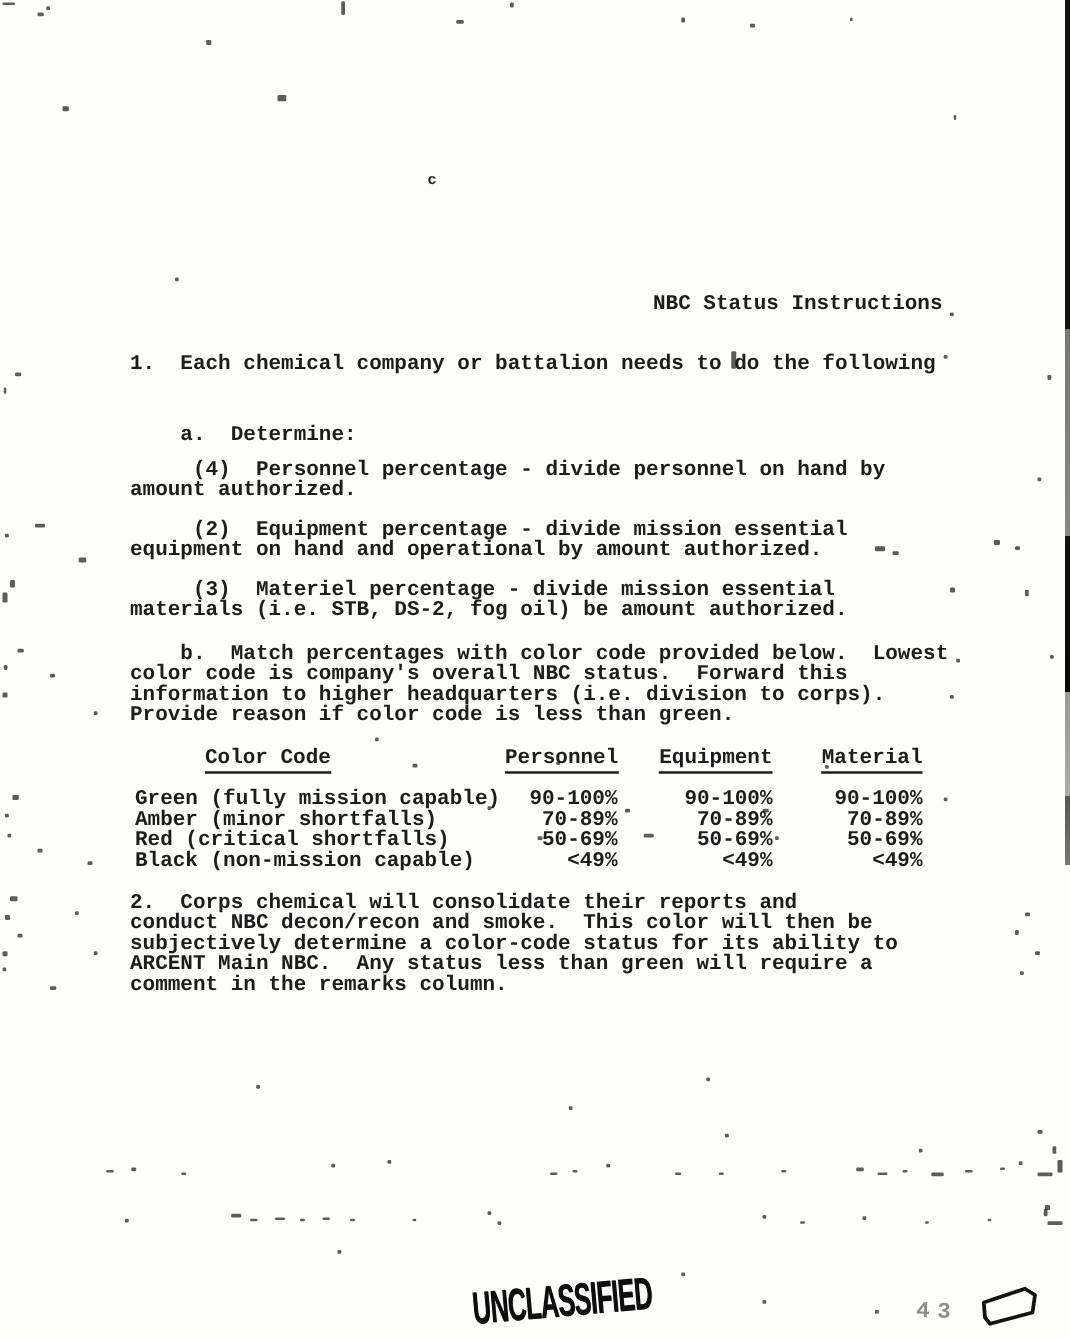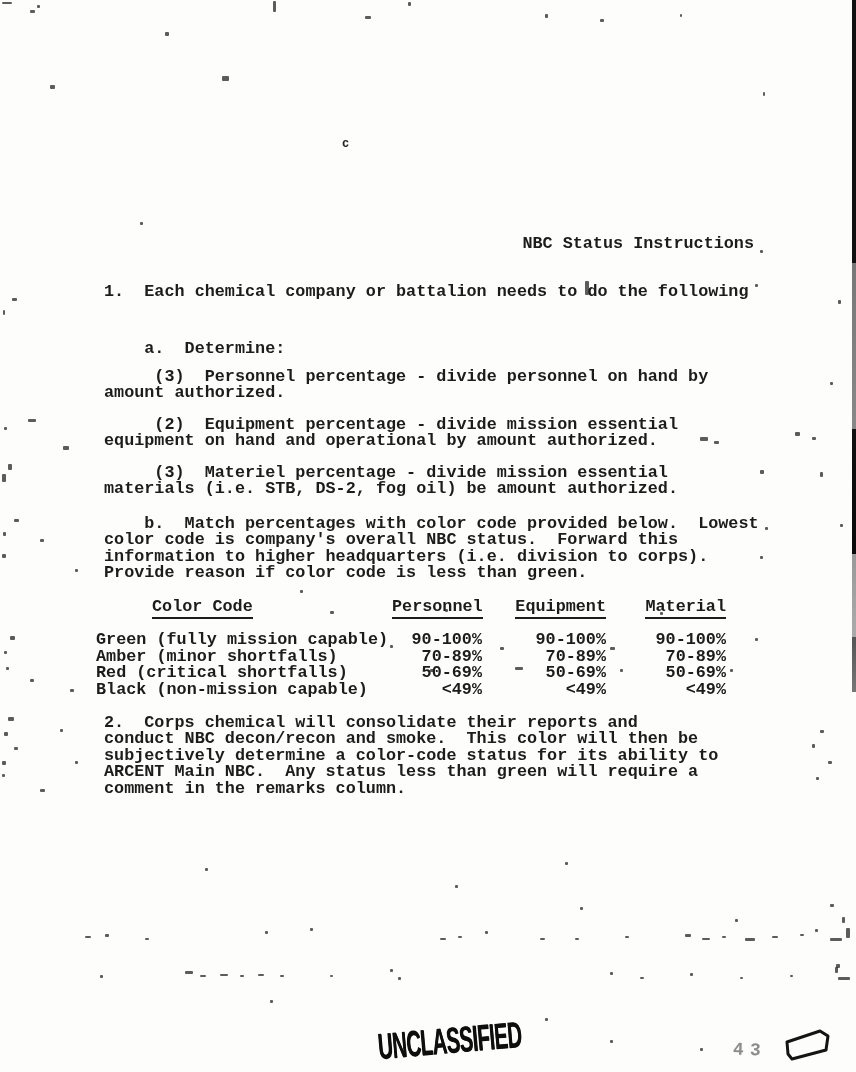--- a/index.html
+++ b/index.html
@@ -12,21 +12,21 @@
     overflow: hidden;
     font-family: "Liberation Mono", "DejaVu Sans Mono", monospace;
     font-weight: 700;
     font-size: 16.8px;
     color: #1c1c1c;
   }
   .block { position: absolute; left: 104px; }
   .line { white-space: pre; line-height: 16.4px; letter-spacing: 0; }
   .title-block { left: 104px; width: 650px; text-align: right; }
   
-  .ctable { position: absolute; left: 96px; width: 632px; }
+  .ctable { position: absolute; left: 108px; width: 632px; }
   .trow {
     display: grid;
     grid-template-columns: 296px 90px 124px 120px;
     line-height: 16.6px;
     white-space: pre;
   }
   .trow .c2, .trow .c3, .trow .c4 { text-align: right; }
   .hd span { border-bottom: 2px solid #1c1c1c; padding-bottom: 1px; }
   .hd .c1 { padding-left: 56px; }
   
@@ -192,21 +192,21 @@
 
   <div class="block" style="top:284px">
     <div class="line">1.  Each chemical company or battalion needs to do the following</div>
   </div>
 
   <div class="block" style="top:341px">
     <div class="line">    a.  Determine:</div>
   </div>
 
   <div class="block" style="top:369px">
-    <div class="line">     (3)  Personnel percentage - divide personnel on hand by</div>
+    <div class="line">     (4)  Personnel percentage - divide personnel on hand by</div>
     <div class="line">amount authorized.</div>
   </div>
 
   <div class="block" style="top:417px">
     <div class="line">     (2)  Equipment percentage - divide mission essential</div>
     <div class="line">equipment on hand and operational by amount authorized.</div>
   </div>
 
   <div class="block" style="top:465px">
     <div class="line">     (3)  Materiel percentage - divide mission essential</div>

